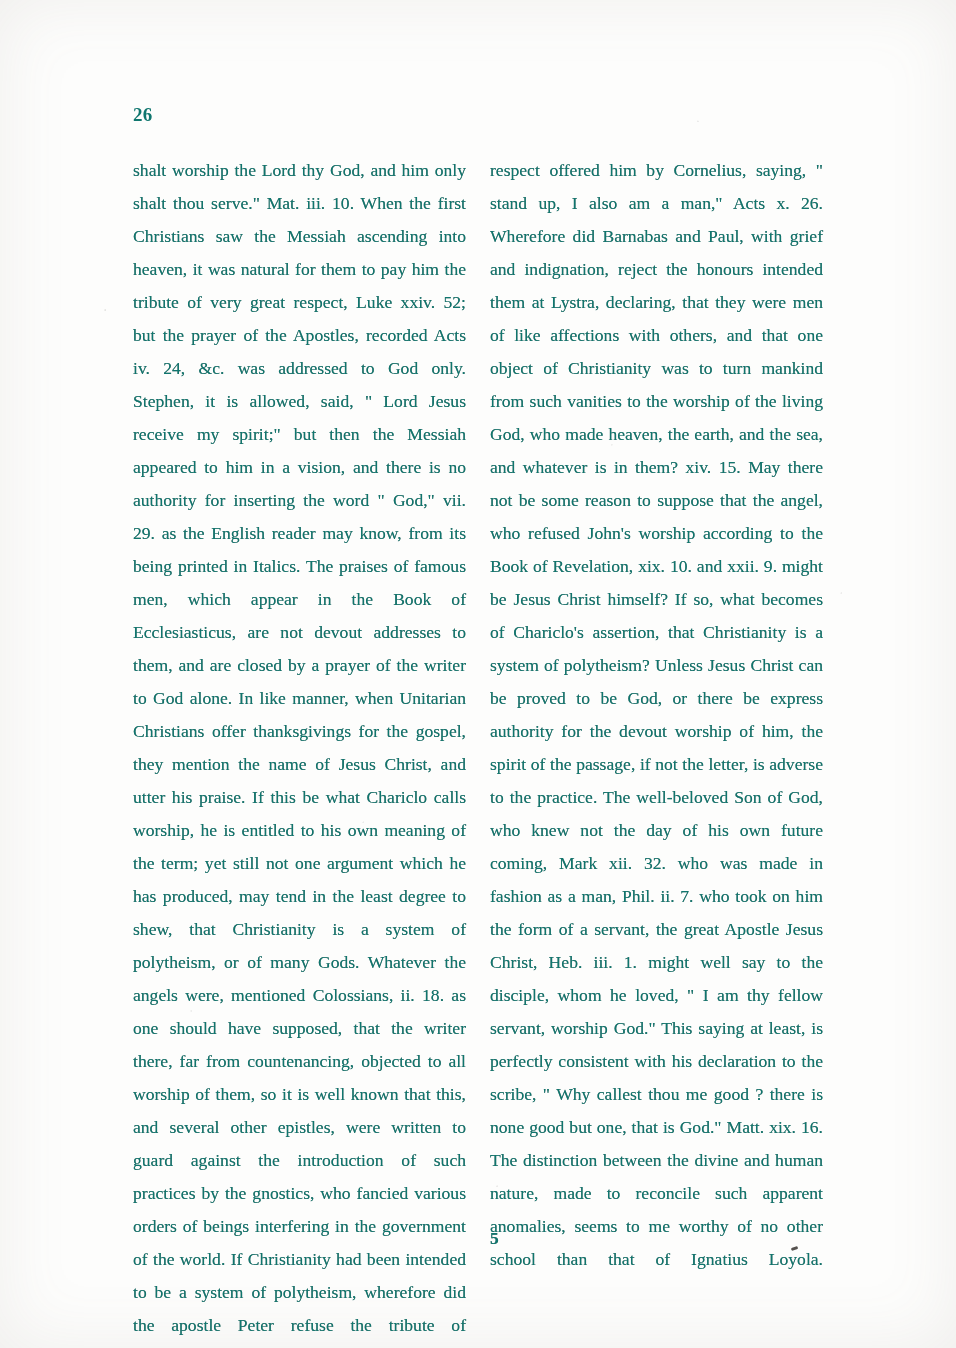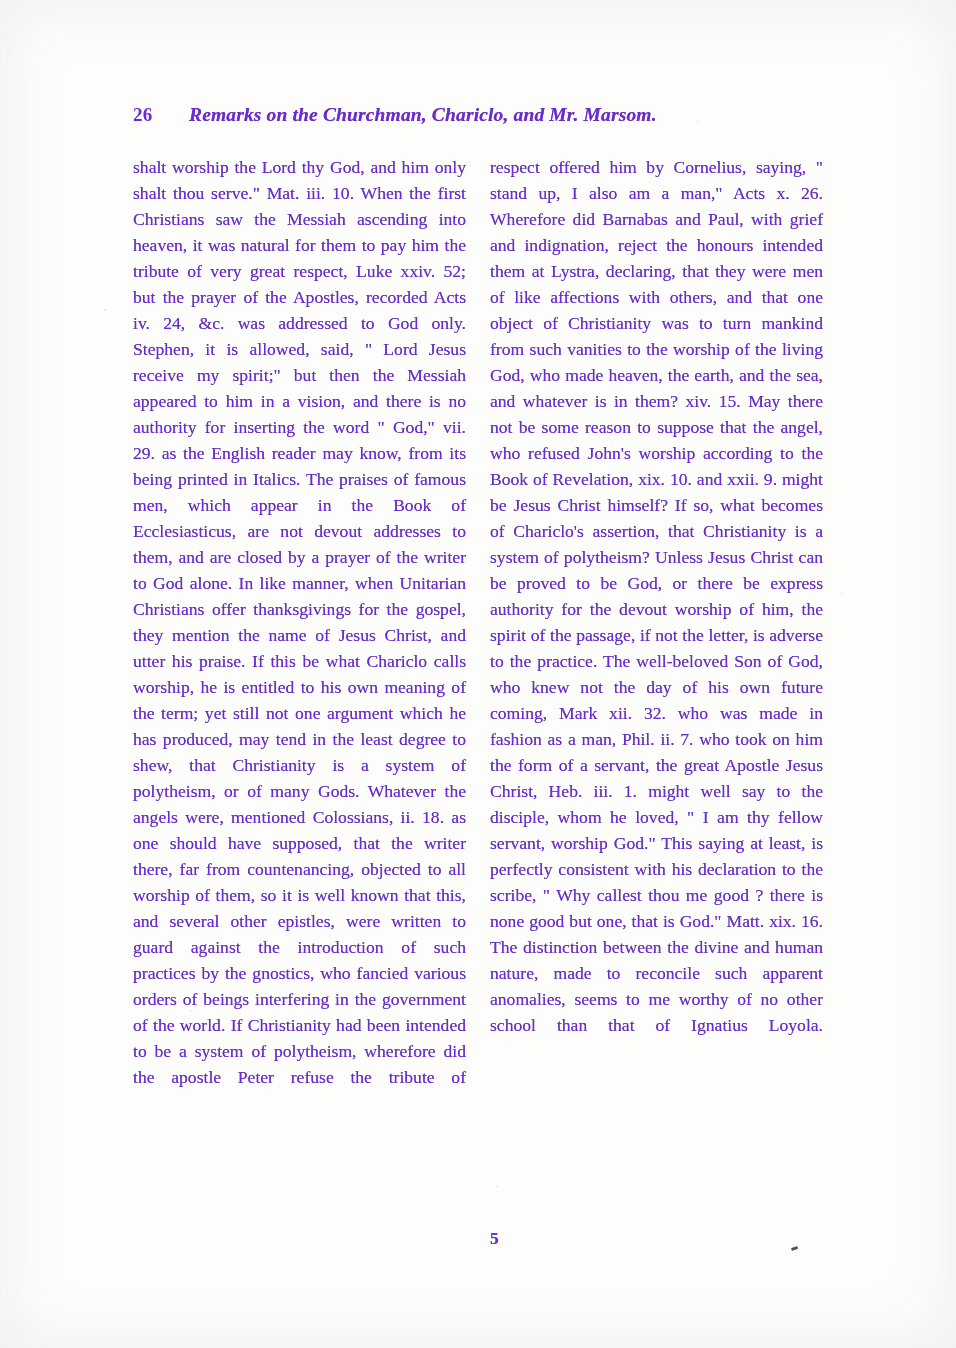--- a/index.html
+++ b/index.html
@@ -8,21 +8,21 @@
     background: #ffffff;
   }
 
   .page {
     position: relative;
     width: 956px;
     height: 1348px;
     background: #fdfdfc;
     overflow: hidden;
     font-family: "Liberation Serif", "DejaVu Serif", serif;
-    color: #6d28d9;
+    color: #0f766e;
     
     box-shadow: inset 0 0 70px rgba(120, 112, 96, 0.10);
   }
 
   
   .page::after {
     content: "";
     position: absolute;
     inset: 0;
     pointer-events: none;
@@ -75,21 +75,21 @@
     gap: 24px;
   }
   .col {
     width: 333px;
     flex: none;
   }
 
   .col p {
     margin: 0;
     font-size: 17.6px;
-    line-height: 26px;
+    line-height: 33px;
     text-align: justify;
     text-align-last: justify;
     word-spacing: .2px;
     text-shadow: 0 0 .45px rgba(20,18,15,.5);
   }
   .col p.last-ragged {
     text-align-last: left;
   }
   .col p + p {
     text-indent: 26px;
@@ -120,21 +120,20 @@
 </style>
 </head>
 <body>
 
 <div class="page">
 
   <div class="text-block">
 
     <div class="running-head">
       <span class="folio">26</span>
-      <span class="head-title">Remarks on the Churchman, Chariclo, and Mr. Marsom.</span>
     </div>
 
     <div class="columns">
 
       <div class="col">
         <p>shalt worship the Lord thy God, and him only shalt thou serve." Mat. iii. 10. When the first Christians saw the Messiah ascending into heaven, it was natural for them to pay him the tribute of very great respect, Luke xxiv. 52; but the prayer of the Apostles, recorded Acts iv. 24, &amp;c. was addressed to God only. Stephen, it is allowed, said, " Lord Jesus receive my spirit;" but then the Messiah appeared to him in a vision, and there is no authority for inserting the word " God," vii. 29. as the English reader may know, from its being printed in Italics. The praises of famous men, which appear in the Book of Ecclesiasticus, are not devout addresses to them, and are closed by a prayer of the writer to God alone. In like manner, when Unitarian Christians offer thanksgivings for the gospel, they mention the name of Jesus Christ, and utter his praise. If this be what Chariclo calls worship, he is entitled to his own meaning of the term; yet still not one argument which he has produced, may tend in the least degree to shew, that Christianity is a system of polytheism, or of many Gods. Whatever the angels were, mentioned Colossians, ii. 18. as one should have supposed, that the writer there, far from countenancing, objected to all worship of them, so it is well known that this, and several other epistles, were written to guard against the introduction of such practices by the gnostics, who fancied various orders of beings interfering in the government of the world. If Christianity had been intended to be a system of polytheism, wherefore did the apostle Peter refuse the tribute of</p>
       </div>
 
       <div class="col">
         <p>respect offered him by Cornelius, saying, " stand up, I also am a man," Acts x. 26. Wherefore did Barnabas and Paul, with grief and indignation, reject the honours intended them at Lystra, declaring, that they were men of like affections with others, and that one object of Christianity was to turn mankind from such vanities to the worship of the living God, who made heaven, the earth, and the sea, and whatever is in them? xiv. 15. May there not be some reason to suppose that the angel, who refused John's worship according to the Book of Revelation, xix. 10. and xxii. 9. might be Jesus Christ himself? If so, what becomes of Chariclo's assertion, that Christianity is a system of polytheism? Unless Jesus Christ can be proved to be God, or there be express authority for the devout worship of him, the spirit of the passage, if not the letter, is adverse to the practice. The well-beloved Son of God, who knew not the day of his own future coming, Mark xii. 32. who was made in fashion as a man, Phil. ii. 7. who took on him the form of a servant, the great Apostle Jesus Christ, Heb. iii. 1. might well say to the disciple, whom he loved, " I am thy fellow servant, worship God." This saying at least, is perfectly consistent with his declaration to the scribe, " Why callest thou me good ? there is none good but one, that is God." Matt. xix. 16. The distinction between the divine and human nature, made to reconcile such apparent anomalies, seems to me worthy of no other school than that of Ignatius Loyola.</p>

